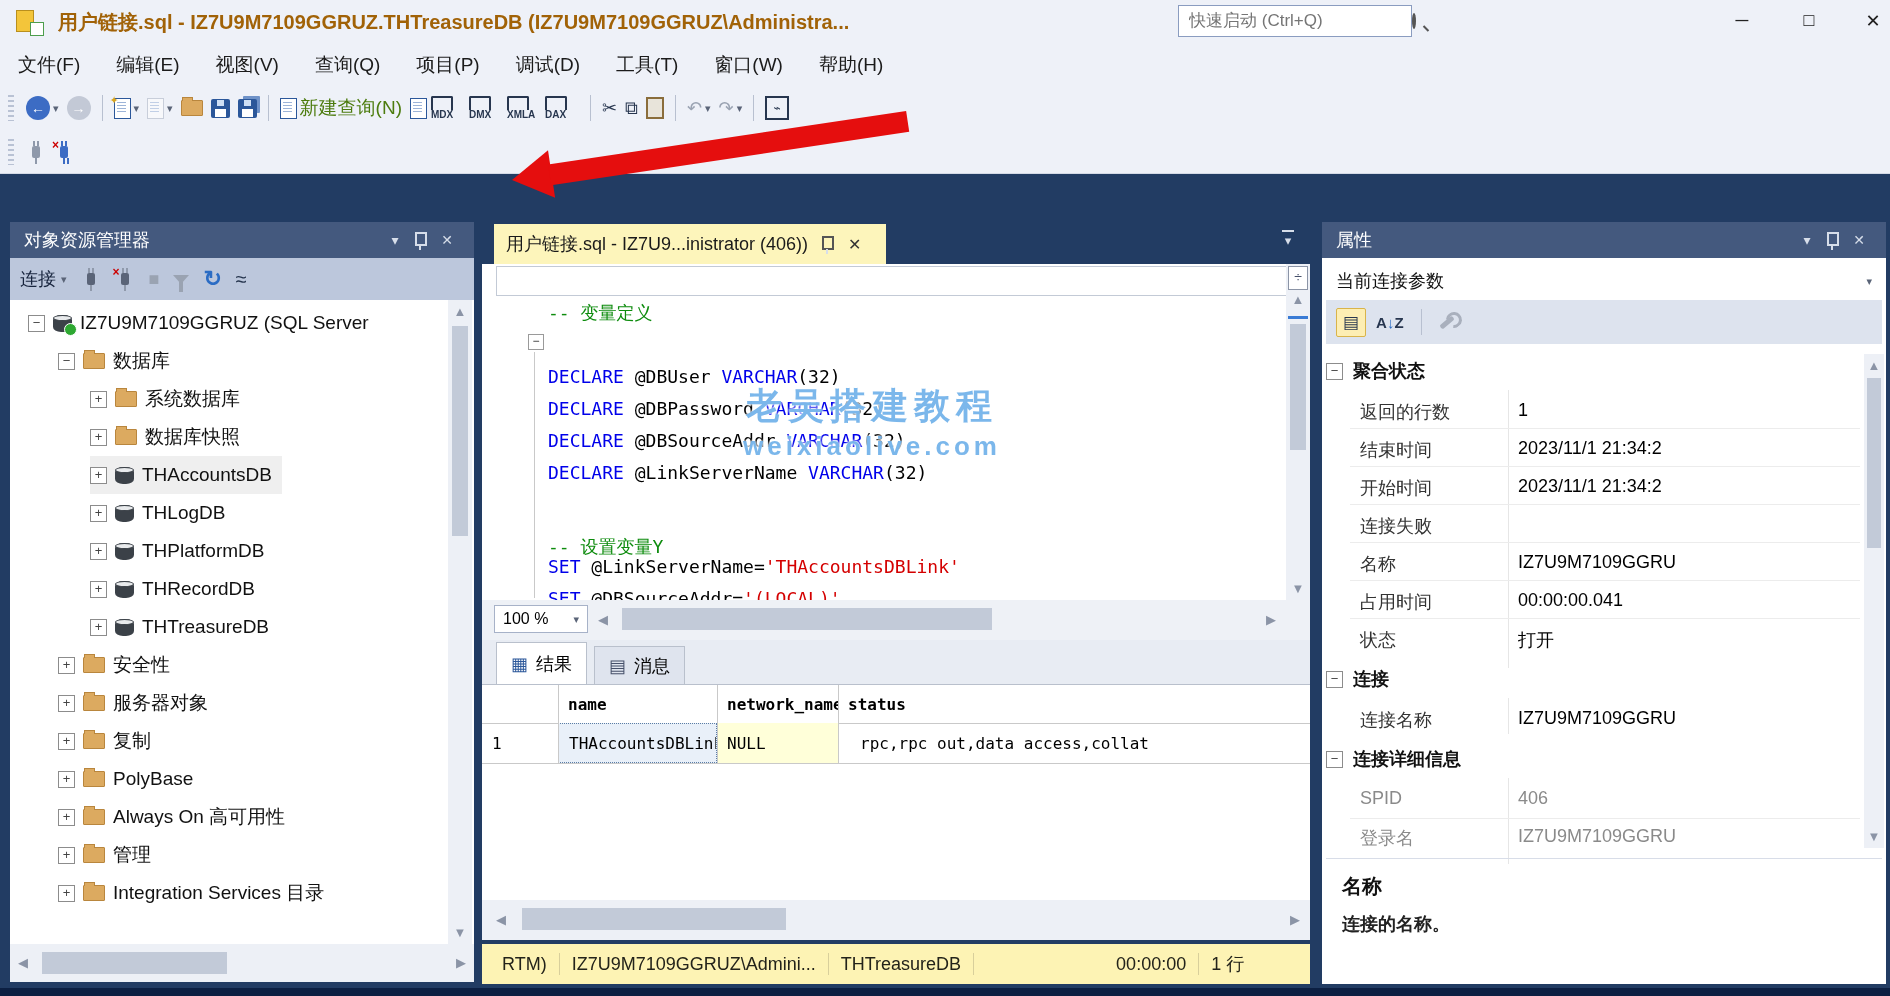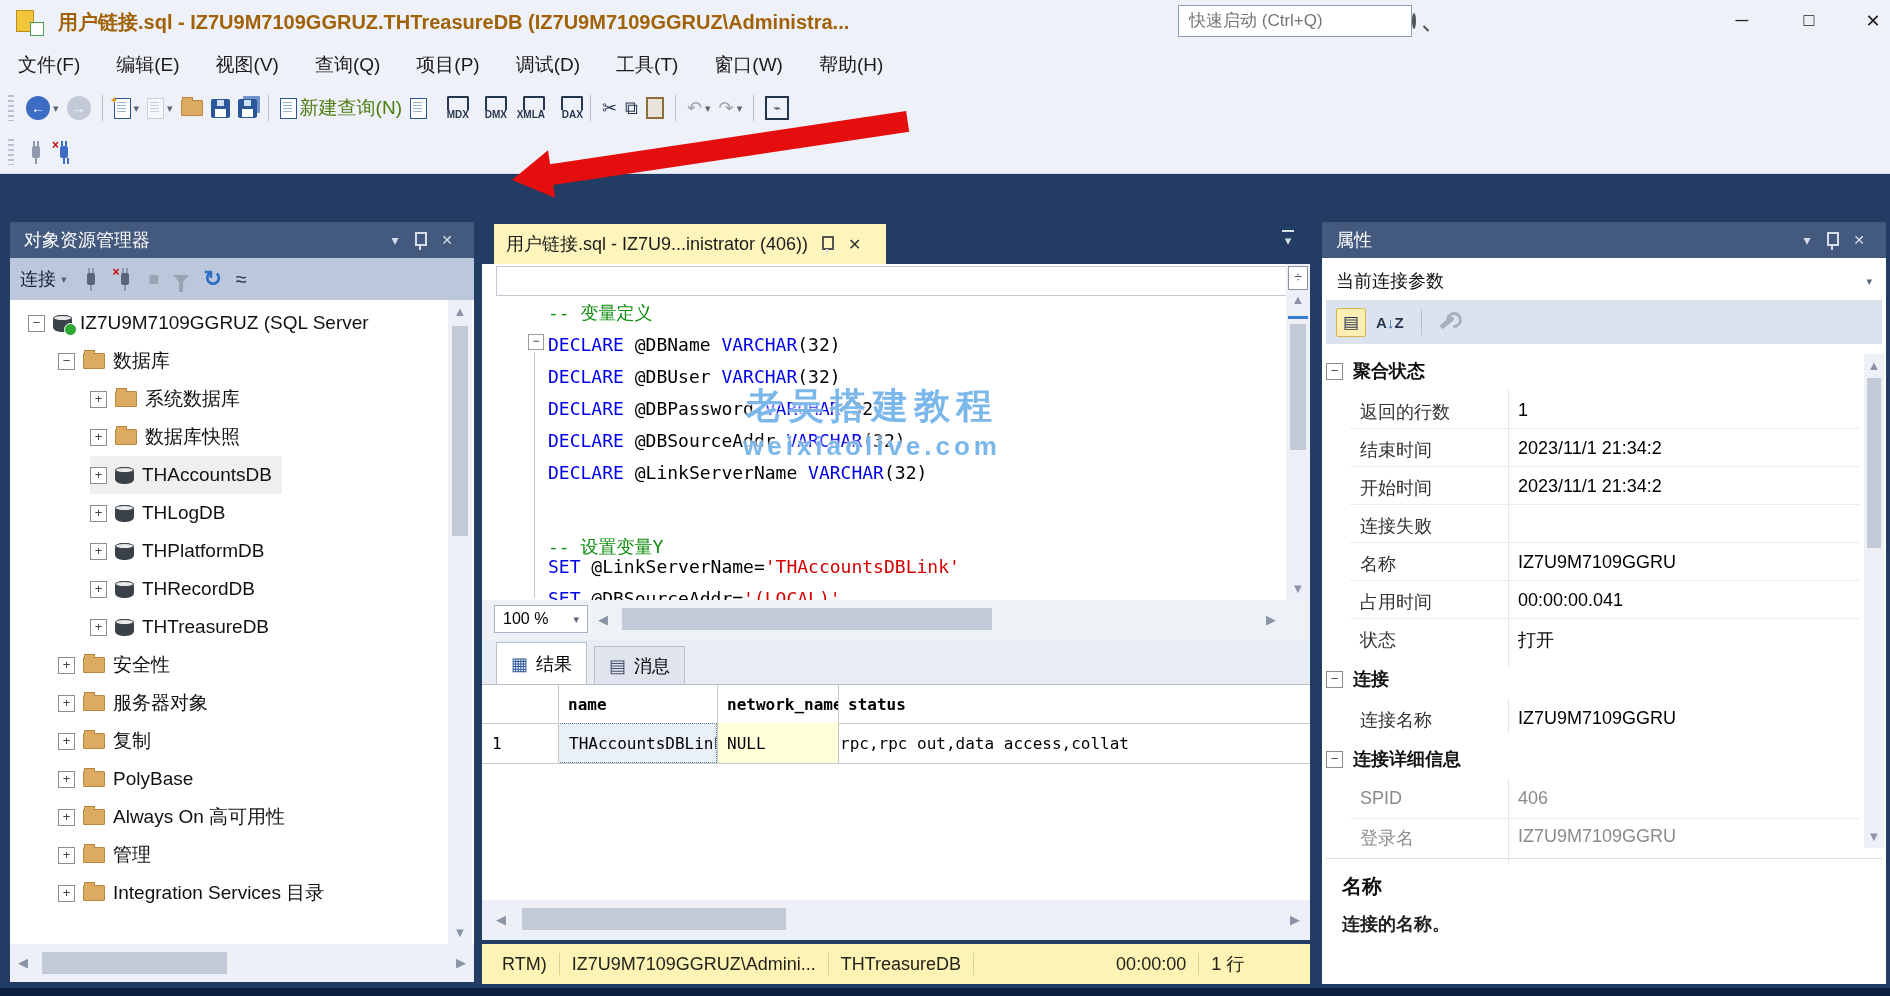--- a/index.html
+++ b/index.html
@@ -28,21 +28,21 @@
   .c-blue{background:#3c6cc4;} .c-gray{background:#c3c9d6;}
   .chev{font-size:11px;color:#5a6478;}
   .doc-ico{width:15px;height:19px;background:#fff;border:1px solid #2b579a;position:relative;}
   .doc-ico::after{content:"";position:absolute;left:2px;top:3px;width:9px;height:1px;box-shadow:0 3px #9db4d8,0 6px #9db4d8,0 9px #9db4d8;background:#9db4d8;}
   .spark{position:absolute;left:-5px;top:-5px;color:#d9a520;font-size:11px;}
   .folder-ico{width:20px;height:14px;background:#dcaa60;border:1px solid #b9863d;border-radius:1px;position:relative;}
   .folder-ico::before{content:"";position:absolute;top:-4px;left:0;width:9px;height:3px;background:#dcaa60;border:1px solid #b9863d;border-bottom:none;}
   .save-ico{width:19px;height:19px;background:#2b579a;border-radius:2px;position:relative;}
   .save-ico::after{content:"";position:absolute;left:4px;bottom:1px;width:11px;height:8px;background:#fff;}
   .save-ico::before{content:"";position:absolute;left:6px;top:1px;width:7px;height:6px;background:#cfe0f5;}
-  .env-btn{display:flex;flex-direction:column;align-items:flex-end;width:38px;}
+  .env-btn{display:flex;flex-direction:column;align-items:flex-start;width:38px;}
   .env-top{width:18px;height:12px;border:2px solid #27364f;border-radius:2px 2px 0 0;border-bottom:none;}
   .env-lbl{font-size:10px;font-weight:bold;color:#27364f;line-height:10px;}
   .combo{background:#fff;border:1px solid #a7b2c8;height:30px;display:flex;align-items:center;justify-content:space-between;padding:0 8px;box-sizing:border-box;}
   .combo-empty{background:#eef1f8;}
   .combo-txt{font-size:18px;color:#111;}
   .plug{width:8px;height:12px;background:#8f99ab;border-radius:2px;position:relative;margin:0 6px;}
   .plug::before{content:"";position:absolute;top:-5px;left:1px;width:2px;height:5px;background:#8f99ab;box-shadow:4px 0 #8f99ab;}
   .plug::after{content:"";position:absolute;bottom:-6px;left:3px;width:2px;height:6px;background:#8f99ab;}
   .plug.colored{background:#3c6cc4;} .plug.colored::before,.plug.colored::after{background:#3c6cc4;box-shadow:4px 0 #3c6cc4;}
   .xmark{position:absolute;left:-8px;top:-8px;color:#c00;font-size:12px;font-weight:bold;}
@@ -426,21 +426,20 @@
     <div style="border-top:2px solid #d7deea;width:12px;margin:0 auto 1px;"></div>
     <div>▾</div>
   </div>
 
   <div class="ab editor" style="left:0;top:42px;width:828px;height:336px;">
     <div class="ab" style="left:14px;top:2px;width:790px;height:28px;background:#fff;border:1px solid #c3cad6;"></div>
     <div class="fold-box" style="left:46px;top:70px;">−</div>
     <div class="fold-line" style="left:52px;top:88px;height:246px;"></div>
 
     <div class="codeline" style="top:36px;"><span class="com">-- 变量定义</span></div>
-    <div class="codeline" style="top:68px;"><span class="kw">DECLARE </span><span class="idn">@DBName </span><span class="kw">VARCHAR</span><span class="pl">(32)</span></div>
     <div class="codeline" style="top:100px;"><span class="kw">DECLARE </span><span class="idn">@DBUser </span><span class="kw">VARCHAR</span><span class="pl">(32)</span></div>
     <div class="codeline" style="top:132px;"><span class="kw">DECLARE </span><span class="idn">@DBPassword </span><span class="kw">VARCHAR</span><span class="pl">(32)</span></div>
     <div class="codeline" style="top:164px;"><span class="kw">DECLARE </span><span class="idn">@DBSourceAddr </span><span class="kw">VARCHAR</span><span class="pl">(32)</span></div>
     <div class="codeline" style="top:196px;"><span class="kw">DECLARE </span><span class="idn">@LinkServerName </span><span class="kw">VARCHAR</span><span class="pl">(32)</span></div>
     <div class="codeline" style="top:270px;"><span class="com">-- 设置变量Y</span></div>
     <div class="codeline" style="top:290px;"><span class="kw">SET </span><span class="idn">@LinkServerName=</span><span class="str">'THAccountsDBLink'</span></div>
     <div class="codeline" style="top:322px;height:14px;overflow:hidden;"><span class="kw">SET </span><span class="idn">@DBSourceAddr=</span><span class="str">'(LOCAL)'</span></div>
 
     <div class="watermark" style="left:160px;top:118px;width:460px;">
       <div style="font-size:36px;letter-spacing:6px;">老吴搭建教程</div>
@@ -478,21 +477,21 @@
   </div>
 
   <div class="ab" style="left:0;top:462px;width:828px;height:216px;background:#fff;border-top:1px solid #b9c0cc;">
     <div class="cell gridfont" style="left:76px;top:0;width:159px;height:38px;font-weight:bold;">name</div>
     <div class="cell gridfont" style="left:235px;top:0;width:121px;height:38px;font-weight:bold;">network_name</div>
     <div class="cell gridfont" style="left:356px;top:0;width:470px;height:38px;font-weight:bold;">status</div>
     <div class="hline" style="left:0;top:38px;width:828px;"></div>
     <div class="cell gridfont" style="left:0;top:38px;width:76px;height:40px;">1</div>
     <div class="cell gridfont" style="left:76px;top:38px;width:159px;height:40px;background:#e9f0f9;border:1px dotted #5b7da5;">THAccountsDBLink</div>
     <div class="cell gridfont" style="left:235px;top:38px;width:121px;height:40px;background:#ffffd9;">NULL</div>
-    <div class="cell gridfont" style="left:336px;top:38px;width:470px;height:40px;padding-left:22px;">rpc,rpc out,data access,collat</div>
+    <div class="cell gridfont" style="left:356px;top:38px;width:470px;height:40px;padding-left:22px;">rpc,rpc out,data access,collat</div>
     <div class="hline" style="left:0;top:78px;width:828px;"></div>
     <div class="vline" style="left:76px;top:0;height:78px;"></div>
     <div class="vline" style="left:235px;top:0;height:78px;"></div>
     <div class="vline" style="left:356px;top:0;height:78px;"></div>
   </div>
 
   <div class="ab sb-track" style="left:0;top:678px;width:828px;height:40px;">
     <span class="sb-arrow ab" style="left:14px;top:12px;">◀</span>
     <div class="sb-thumb ab" style="left:40px;top:8px;width:264px;height:22px;"></div>
     <span class="sb-arrow ab" style="right:10px;top:12px;">▶</span>

